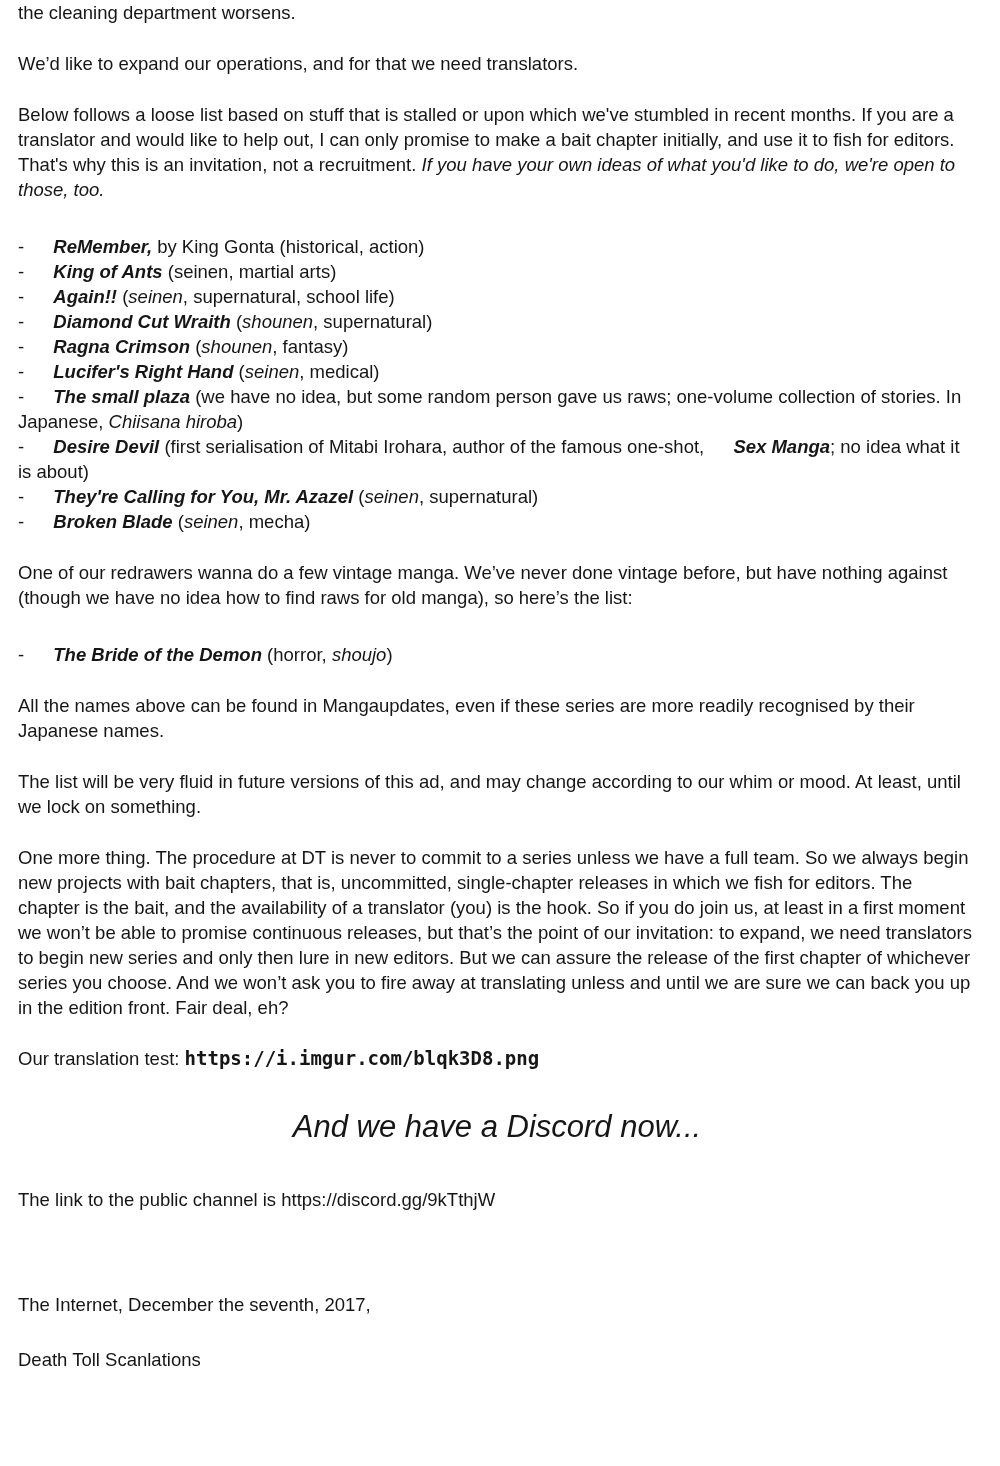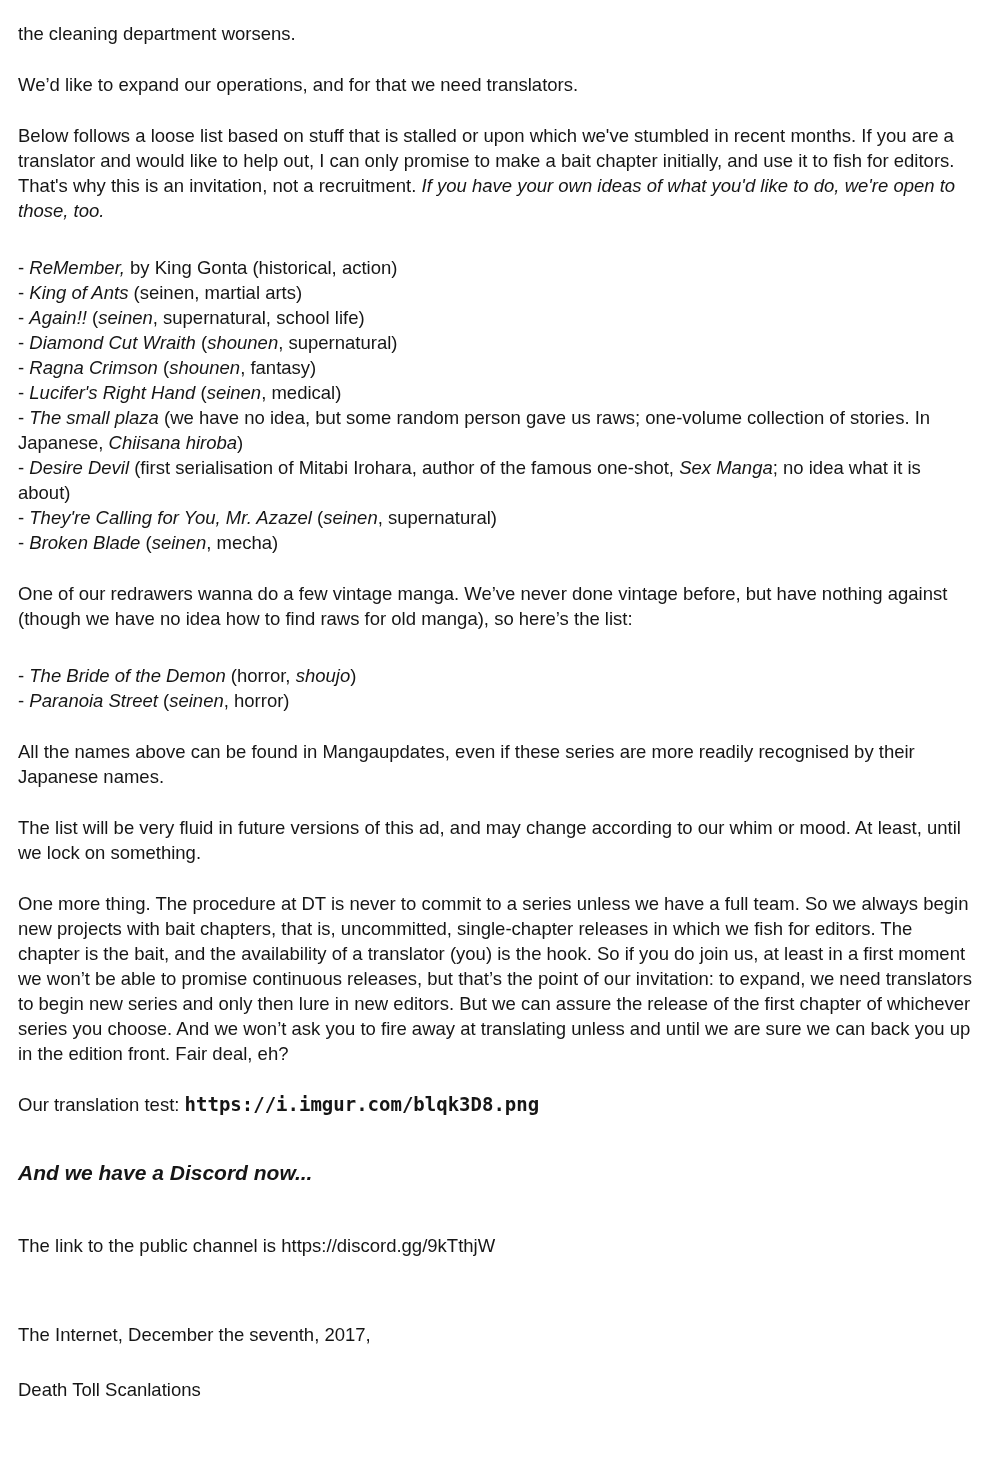--- a/index.html
+++ b/index.html
@@ -11,53 +11,53 @@
   }
   body {
     background: #ffffff;
     color: #161616;
     font-family: "Liberation Sans", sans-serif;
   }
   .page {
     box-sizing: border-box;
     width: 1000px;
     height: 1466px;
-    padding: 21px 24px 0 18px;
+    padding: 0 24px 0 18px;
   }
   p.body {
     margin: 0 0 26px 0;
     font-size: 18.5px;
     line-height: 25px;
     text-align: left;
     hyphens: auto;
   }
   .list {
     margin: 32px 0 26px 0;
   }
   .list p.body {
     margin: 0;
   }
   .s-r { font-style: normal; font-weight: 400; }
   .s-i { font-style: italic; }
-  .s-bi { font-weight: 400; font-style: italic; }
+  .s-bi { font-weight: 700; font-style: italic; margin-left: 24px; }
   .mono {
     font-family: "DejaVu Sans Mono", monospace;
     font-weight: 700;
     font-size: 19px;
   }
   .discord-heading {
-    font-size: 21px;
+    font-size: 31px;
     line-height: 40px;
-    font-weight: 700;
+    font-weight: 400;
     font-style: italic;
-    text-align: left;
+    text-align: center;
     margin: 36px 0 40px 0;
   }
   .signature {
-    margin-top: 64px;
+    margin-top: 80px;
     text-align: right;
   }
   .signature p.body.sig-date { margin: 0 0 30px 0; }
   .signature p.body.sig-line { margin: 0; }
 </style>
 </head>
 <body>
 
 <div class="page">
 
@@ -77,21 +77,20 @@
     <p class="body"><span class="s-r">- </span><span class="s-bi">The small plaza</span><span class="s-r"> (we have no idea, but some random person gave us raws; one-volume collection of stories. In Japanese, </span><span class="s-i">Chiisana hiroba</span><span class="s-r">)</span></p>
     <p class="body"><span class="s-r">- </span><span class="s-bi">Desire Devil</span><span class="s-r"> (first serialisation of Mitabi Irohara, author of the famous one-shot, </span><span class="s-bi">Sex Manga</span><span class="s-r">; no idea what it is about)</span></p>
     <p class="body"><span class="s-r">- </span><span class="s-bi">They're Calling for You, Mr. Azazel</span><span class="s-r"> (</span><span class="s-i">seinen</span><span class="s-r">, supernatural)</span></p>
     <p class="body"><span class="s-r">- </span><span class="s-bi">Broken Blade</span><span class="s-r"> (</span><span class="s-i">seinen</span><span class="s-r">, mecha)</span></p>
   </div>
 
   <p class="body"><span class="s-r">One of our redrawers wanna do a few vintage manga. We’ve never done vintage before, but have nothing against (though we have no idea how to find raws for old manga), so here’s the list:</span></p>
 
   <div class="list">
     <p class="body"><span class="s-r">- </span><span class="s-bi">The Bride of the Demon</span><span class="s-r"> (horror, </span><span class="s-i">shoujo</span><span class="s-r">)</span></p>
-    <p class="body"><span class="s-r">- </span><span class="s-bi">Paranoia Street</span><span class="s-r"> (</span><span class="s-i">seinen</span><span class="s-r">, horror)</span></p>
   </div>
 
   <p class="body"><span class="s-r">All the names above can be found in Mangaupdates, even if these series are more readily recognised by their Japanese names.</span></p>
 
   <p class="body"><span class="s-r">The list will be very fluid in future versions of this ad, and may change according to our whim or mood. At least, until we lock on something.</span></p>
 
   <p class="body"><span class="s-r">One more thing. The procedure at DT is never to commit to a series unless we have a full team. So we always begin new projects with bait chapters, that is, uncommitted, single-chapter releases in which we fish for editors. The chapter is the bait, and the availability of a translator (you) is the hook. So if you do join us, at least in a first moment we won’t be able to promise continuous releases, but that’s the point of our invitation: to expand, we need translators to begin new series and only then lure in new editors. But we can assure the release of the first chapter of whichever series you choose. And we won’t ask you to fire away at translating unless and until we are sure we can back you up in the edition front. Fair deal, eh?</span></p>
 
   <p class="body"><span>Our translation test: </span><span class="mono">https://i.imgur.com/blqk3D8.png</span></p>
 

